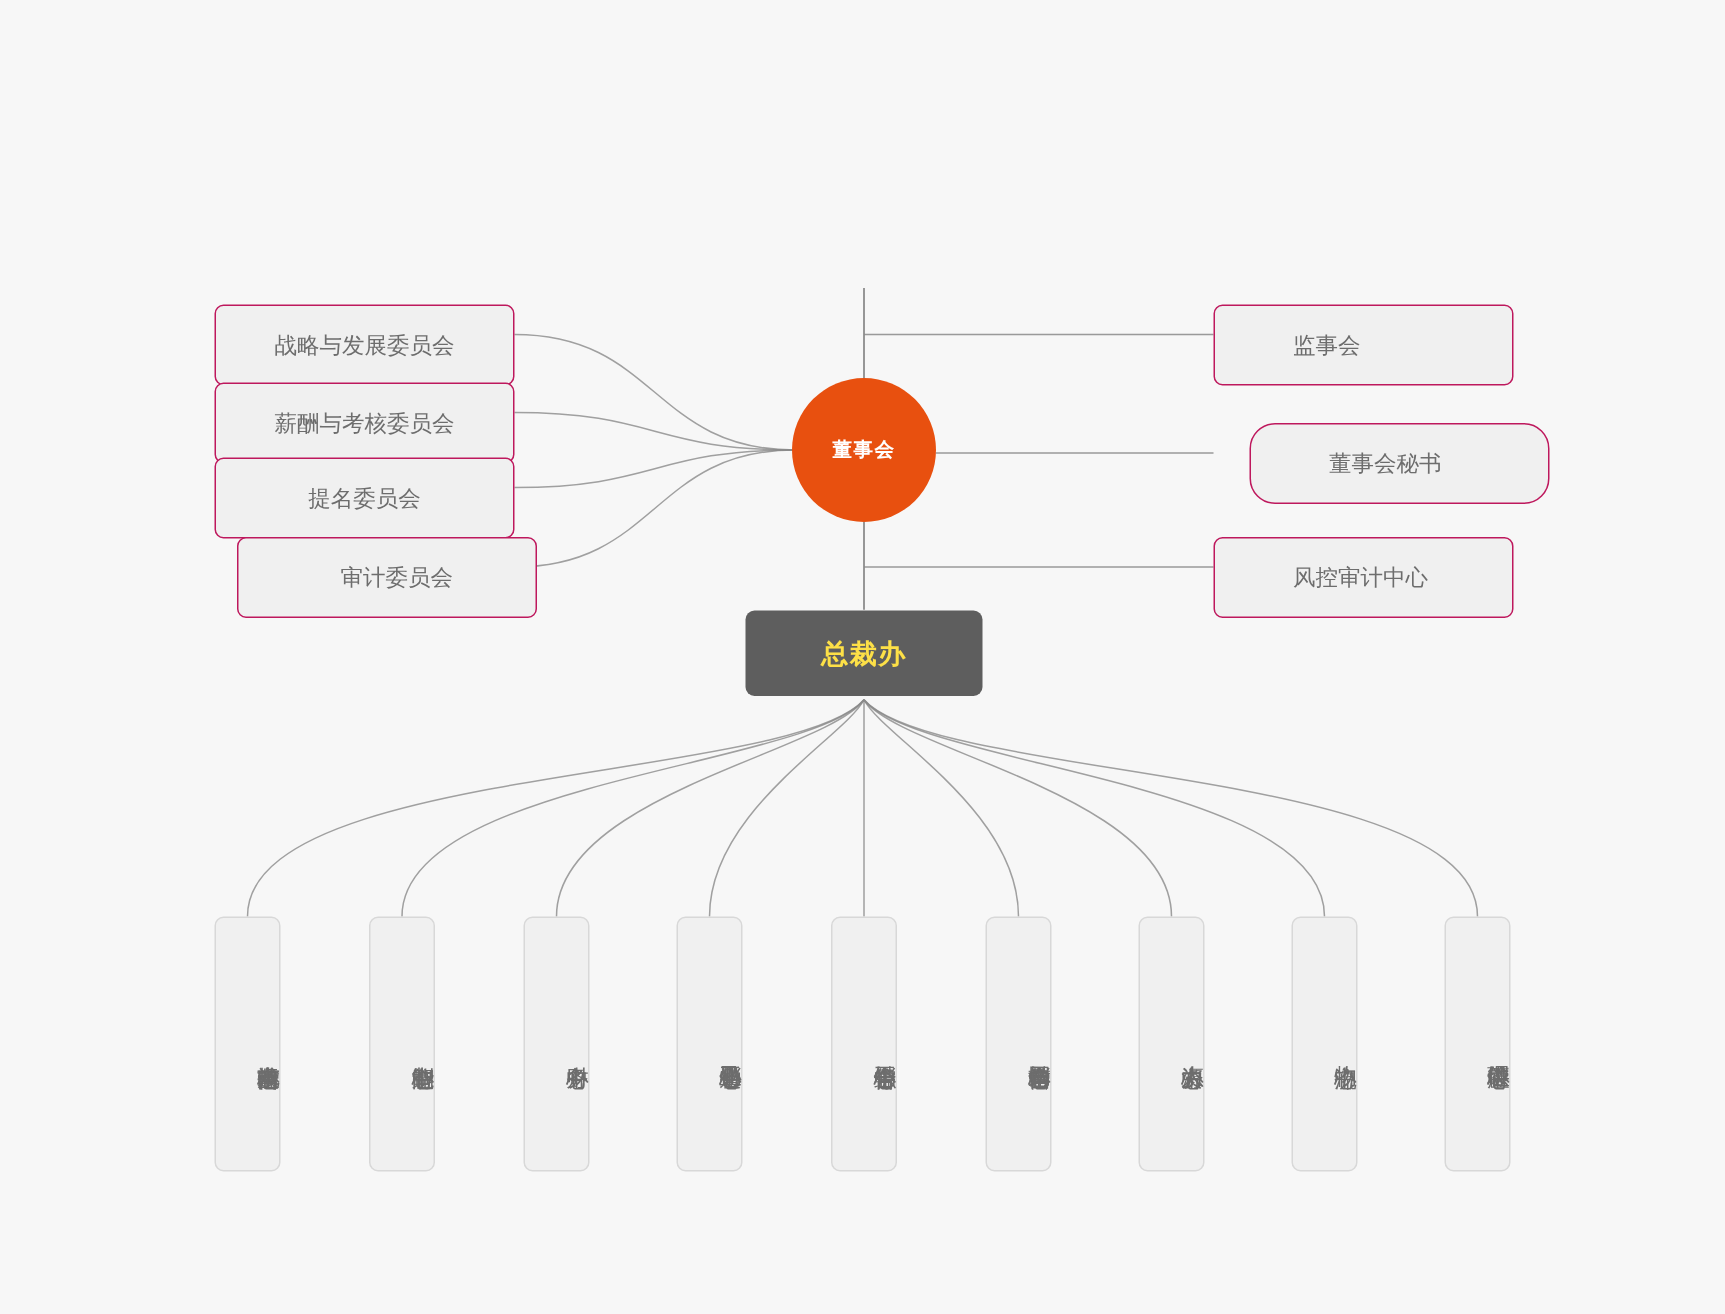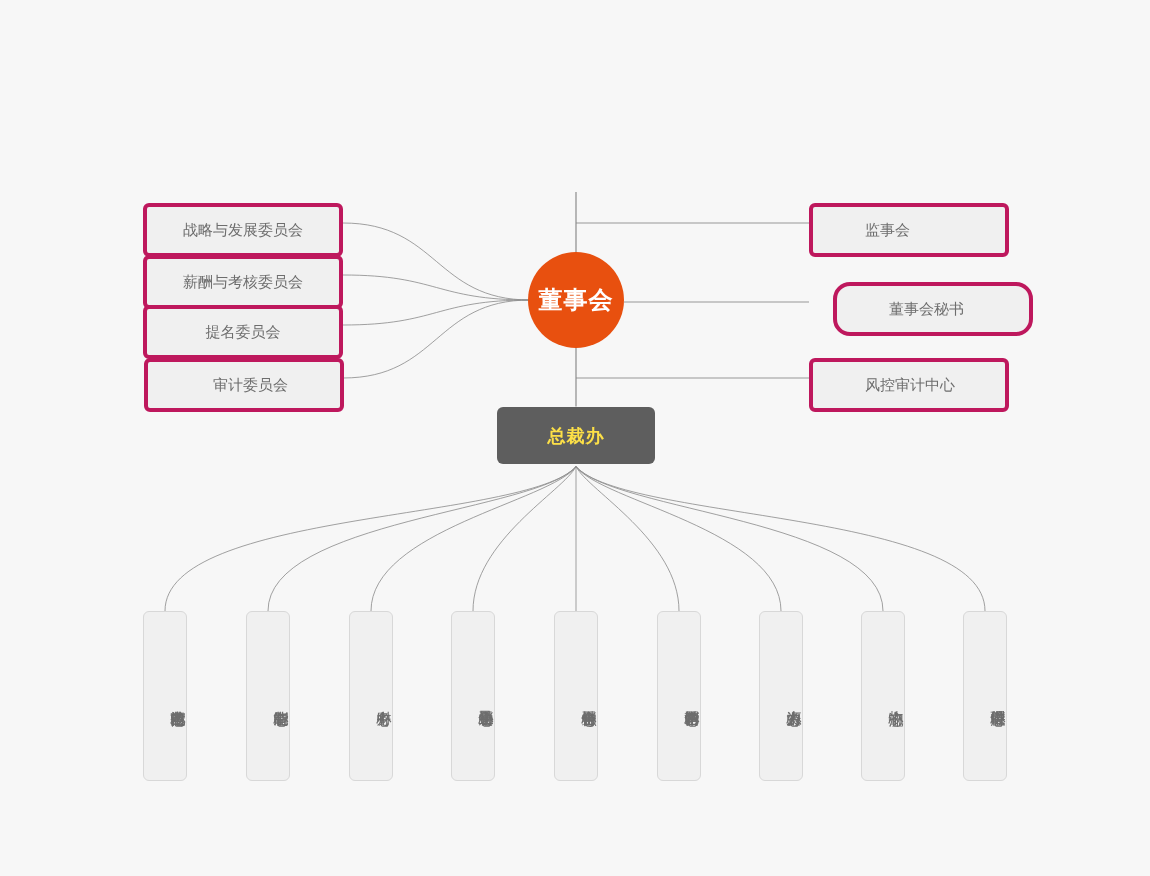--- a/index.html
+++ b/index.html
@@ -41,39 +41,39 @@
     letter-spacing: 1px;
   }
   .circle.root {
     width: 126px; height: 126px;
     left: 513px; top: 66px;
     font-size: 19px;
   }
   .circle.board {
     width: 96px; height: 96px;
     left: 528px; top: 252px;
-    font-size: 24px;
+    font-size: 13px;
   }
   
   .dark {
     left: 497px; top: 407px;
     width: 158px; height: 57px;
     background: #5e5e5e;
     color: #fde047;
     border-radius: 6px;
     font-size: 18px;
     font-weight: bold;
     letter-spacing: 1px;
   }
   
   .pill {
     width: 200px;
     height: 54px;
     background: #f0f0f0;
-    border: 4px solid #be185d;
+    border: 1px solid #be185d;
     border-radius: 6px;
     color: #6d6d6d;
     font-size: 15px;
   }
   .pill.left-committee { justify-content: center; }
   .pill.right-org { justify-content: flex-start; padding-left: 52px; }
   
   .dept {
     width: 44px;
     height: 170px;
@@ -129,21 +129,21 @@
   <div id="left-committee-group">
       <div class="node pill left-committee" style="left: 143px; top: 203px;">
         <span>战略与发展委员会</span>
       </div>
       <div class="node pill left-committee" style="left: 143px; top: 255px;">
         <span>薪酬与考核委员会</span>
       </div>
       <div class="node pill left-committee" style="left: 143px; top: 305px;">
         <span>提名委员会</span>
       </div>
-      <div class="node pill left-committee" style="left: 144px; top: 358px; padding-left: 13px;">
+      <div class="node pill left-committee" style="left: 158px; top: 358px; padding-left: 13px;">
         <span>审计委员会</span>
       </div>
     </div>
   <div id="right-organ-group">
       <div class="node pill right-org" style="left: 809px; top: 203px;">
         <span>监事会</span>
       </div>
       <div class="node pill right-org" style="left: 833px; top: 282px; border-radius: 17px;">
         <span>董事会秘书</span>
       </div>

